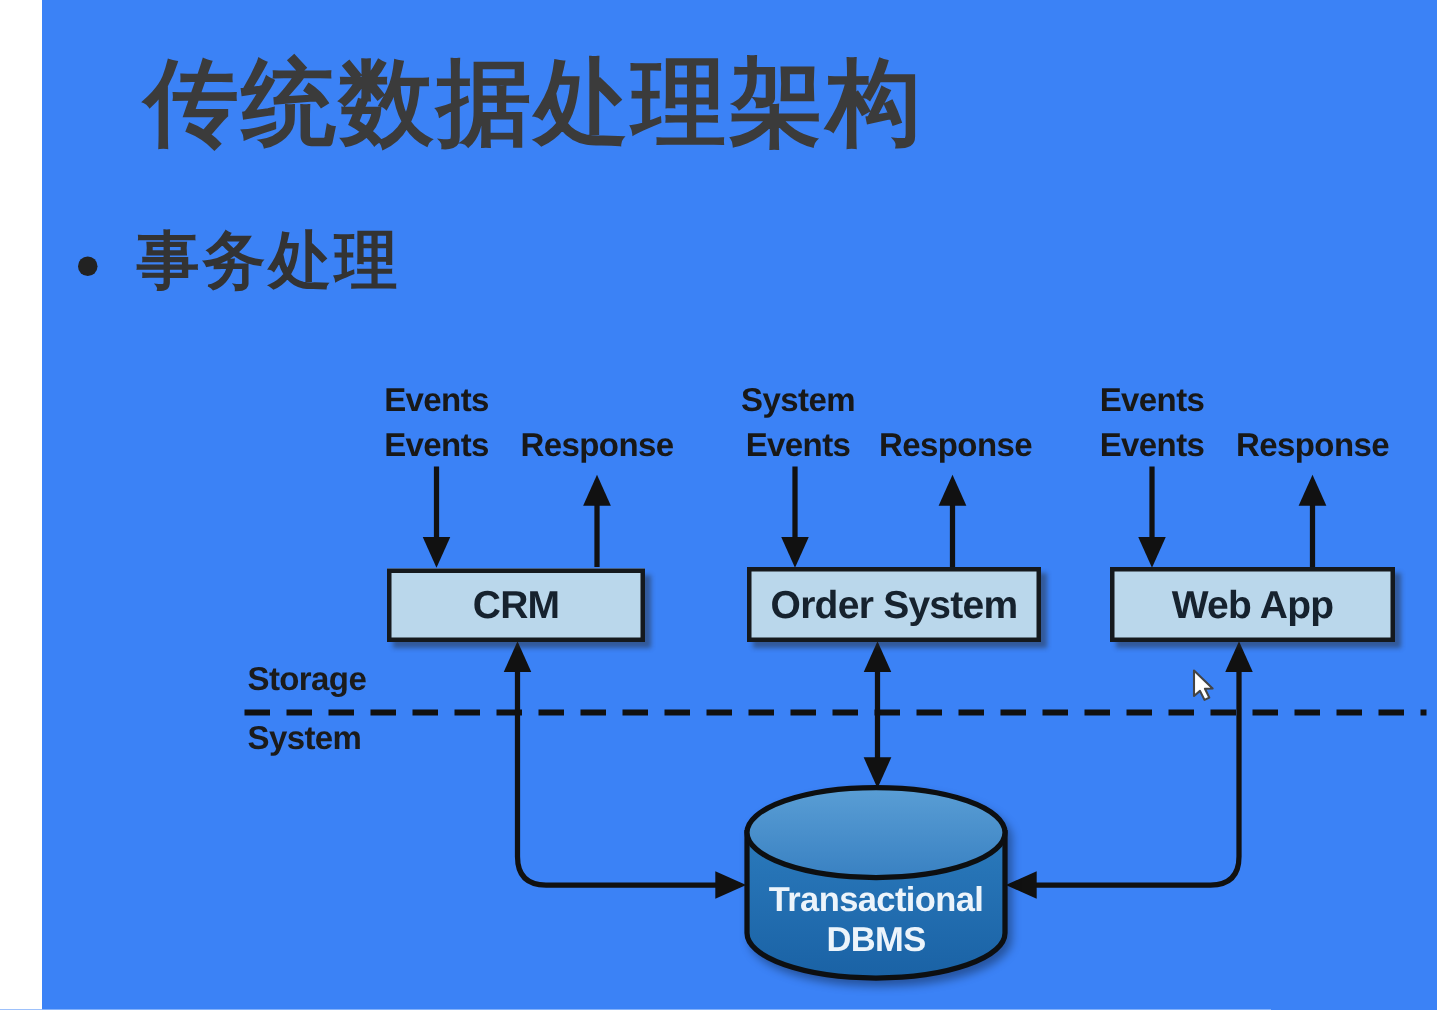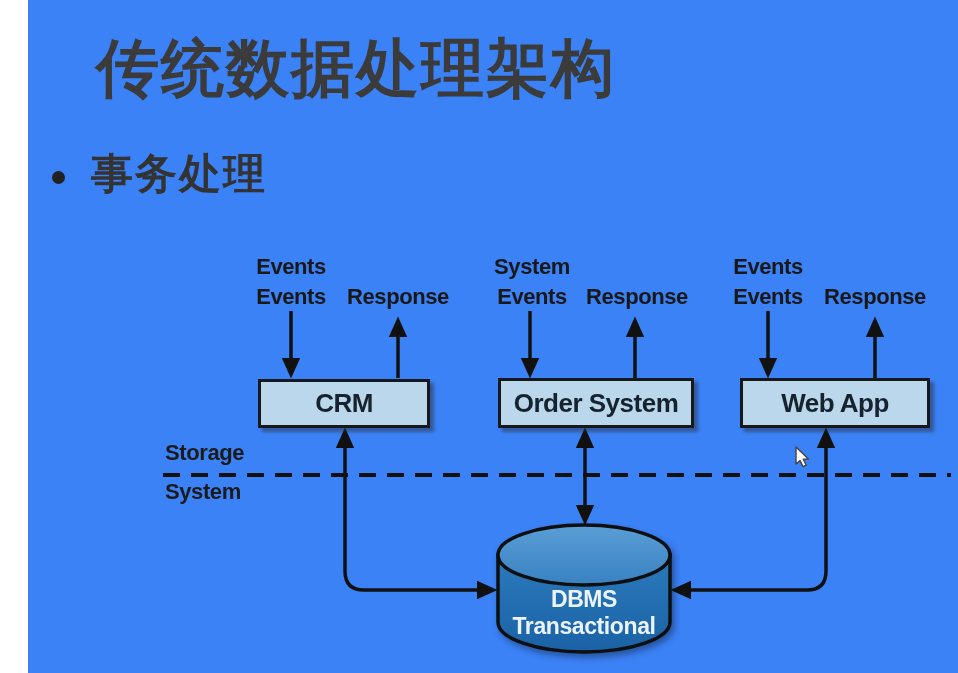--- a/index.html
+++ b/index.html
@@ -114,18 +114,18 @@
       <span class="sysbox-label">Order System</span>
     </div>
     <div class="sysbox" style="left:712px;top:378px;width:190px;height:50px">
       <span class="sysbox-label">Web App</span>
     </div>
 
     <div class="zone-label" style="left:137px;top:440px">Storage</div>
     <div class="zone-label" style="left:137px;top:479px">System</div>
 
     <div class="db-label">
+      <div>Transactional</div>
       <div>DBMS</div>
-      <div>Transactional</div>
     </div>
 
   </div>
 </div>
 
 </body></html>

